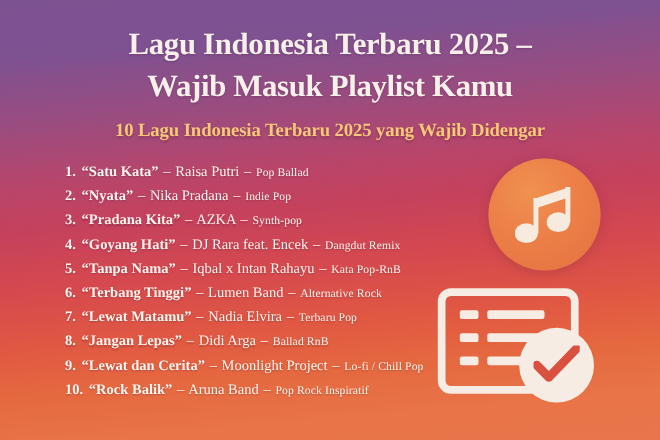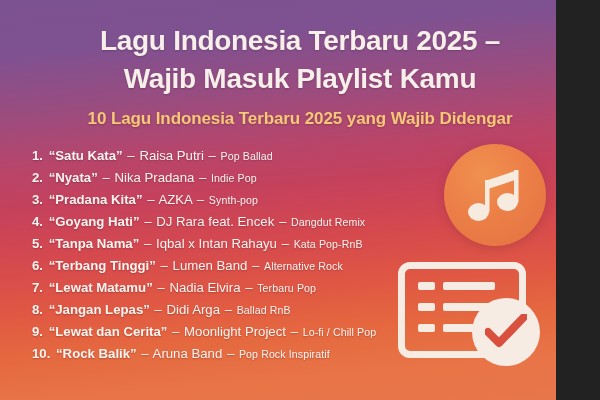--- a/index.html
+++ b/index.html
@@ -2,24 +2,24 @@
 <html><head>
 <meta charset="utf-8">
 <style>
   html, body {
     margin: 0;
     padding: 0;
     background: #222;
   }
   #poster {
     position: relative;
-    width: 556px;
+    width: 600px;
     height: 400px;
     overflow: hidden;
-    font-family: Liberation Sans, sans-serif;
+    font-family: Liberation Serif, serif;
     background: linear-gradient(175deg,
         #7d5291 0%,
         #7e5191 12%,
         #9b4c7f 26%,
         #b8456a 38%,
         #c5415c 47%,
         #d4484f 58%,
         #e05743 70%,
         #e5683f 80%,
         #e87447 90%,
@@ -51,21 +51,21 @@
     font-weight: bold;
     letter-spacing: -0.1px;
     line-height: 20px;
     text-shadow: 0 1px 2px rgba(80,25,40,0.32);
   }
 
   
   .song-list {
     position: absolute;
     top: 145px;
-    left: 32px;
+    left: 59px;
     width: 470px;
     list-style: none;
     margin: 0;
     padding: 0;
   }
   .song-row {
     height: 22px;
     line-height: 22px;
     white-space: nowrap;
     color: #fbf4ef;

